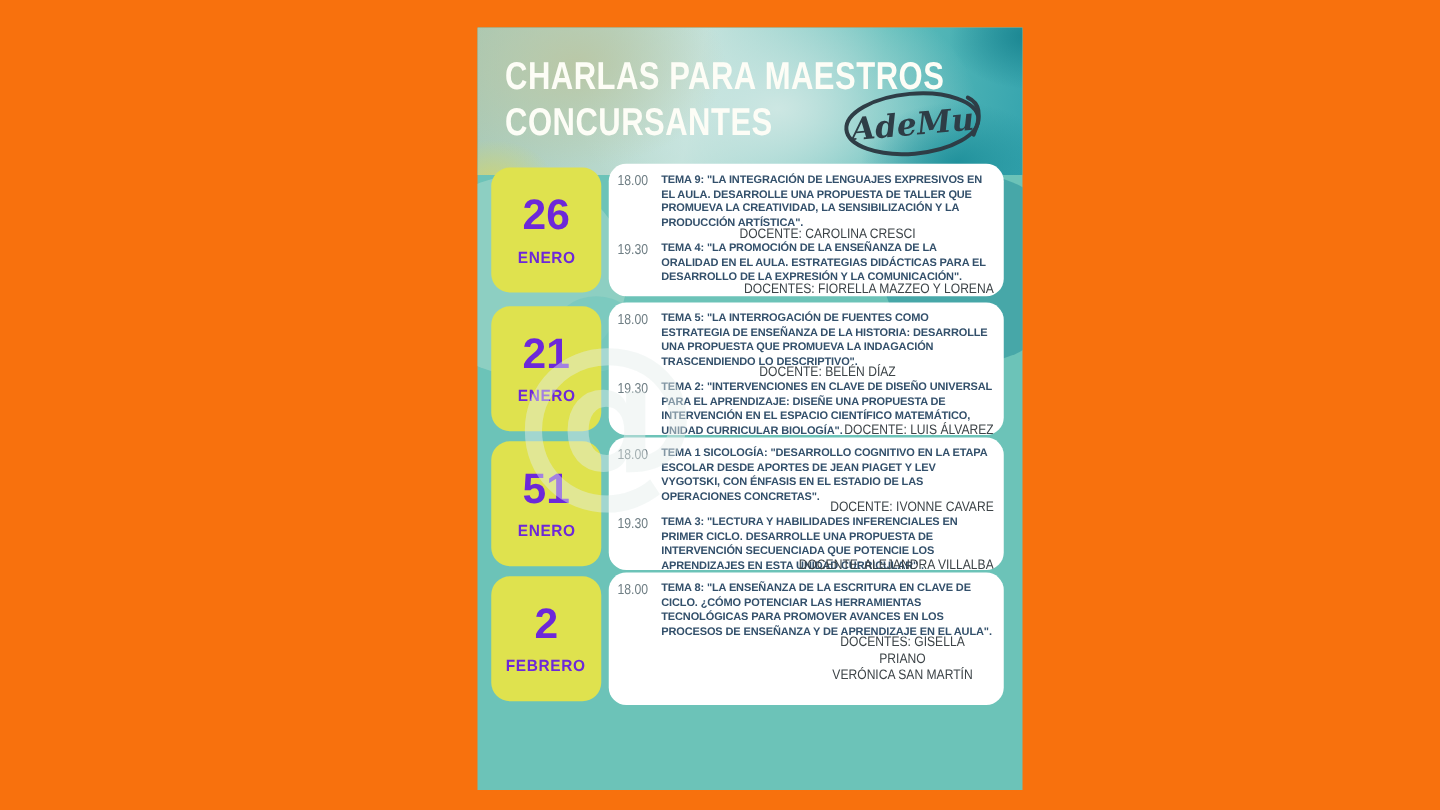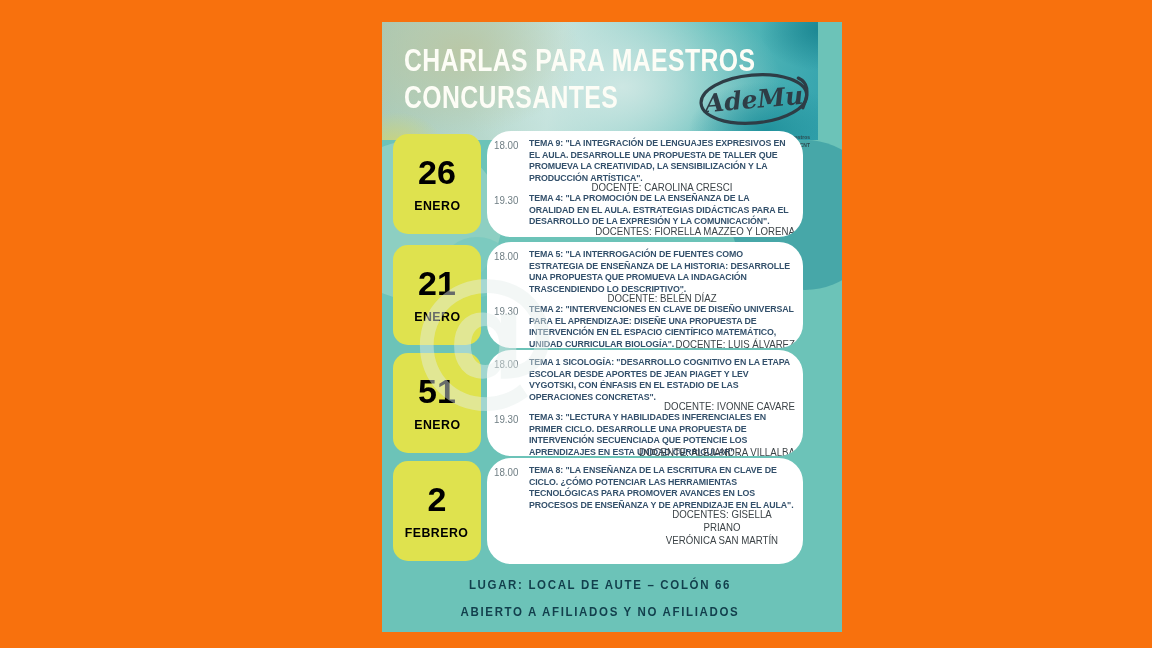--- a/index.html
+++ b/index.html
@@ -1,19 +1,19 @@
 <!DOCTYPE html>
 <html><head>
 <meta charset="utf-8">
 <style>
   html,body{margin:0;padding:0;width:1152px;height:648px;overflow:hidden;
     font-family:"Liberation Sans",sans-serif;}
   .bg{position:absolute;inset:0;background:#F8710D;}
   .poster{position:absolute;left:382px;top:22px;width:436px;height:610px;
-    background:#6CC3B8;overflow:hidden;padding-left:24px;}
+    background:#6CC3B8;overflow:hidden;}
   
   .header{position:absolute;left:0;top:0;width:436px;height:118px;z-index:1;
     background:
       radial-gradient(110px 70px at 88% 92%, rgba(26,140,152,.85), rgba(26,140,152,0) 70%),
       radial-gradient(90px 60px at 101% 6%, rgba(23,130,142,.9), rgba(23,130,142,0) 70%),
       radial-gradient(70px 50px at 3% 106%, rgba(210,214,104,.8), rgba(210,214,104,0) 70%),
       radial-gradient(160px 110px at 18% 25%, rgba(186,199,165,.95), rgba(186,199,165,0) 75%),
       radial-gradient(200px 130px at 55% 55%, rgba(208,232,228,.95), rgba(208,232,228,0) 80%),
       linear-gradient(100deg,#a9c8b4 0%,#bfe0d9 40%,#5fbdba 72%,#35a4ae 100%);}
   .blob1{position:absolute;right:-38px;top:118px;width:150px;height:150px;border-radius:50%;
@@ -28,25 +28,25 @@
   
   .logo{position:absolute;right:26px;top:48px;width:120px;z-index:2;text-align:center;}
   .logo svg{display:block;}
   .logo-sub{margin-top:2px;font-size:5px;line-height:6px;color:#2c4a50;text-align:right;
     padding-right:6px;font-weight:700;}
   
   .row{position:absolute;left:0;width:436px;height:106px;z-index:2;}
   .r0{top:109px}.r1{top:220px}.r2{top:328px}.r3{top:436px}
   .date{position:absolute;left:11px;top:3px;width:88px;height:100px;background:#DFE24E;
     border-radius:15px;display:flex;flex-direction:column;align-items:center;
-    justify-content:center;gap:10px;color:#000000;}
+    justify-content:center;gap:10px;color:#6d28d9;}
   .day{font-size:34px;font-weight:800;line-height:32px;}
   .month{font-size:13px;font-weight:700;letter-spacing:.5px;transform:scaleX(.95);}
   .card{position:absolute;left:105px;top:0;width:316px;height:106px;background:#fff;
-    border-radius:24px;padding:7px 8px 3px 7px;box-sizing:border-box;overflow:hidden;}
+    border-radius:14px;padding:7px 8px 3px 7px;box-sizing:border-box;overflow:hidden;}
   .session{display:flex;gap:5px;}
   .time{flex:0 0 30px;color:#6F7E84;font-size:11.5px;font-weight:400;
     transform:scaleX(.85);transform-origin:left top;padding-top:1px;}
   .tcol{flex:1;min-width:0;}
   .topic{color:#33506B;font-weight:700;font-size:8.8px;line-height:11.5px;letter-spacing:-.1px;}
   .doc{display:block;color:#3c4347;font-size:11px;line-height:12px;margin-top:-3px;
     transform:scaleX(.88);}
   .c{text-align:center;transform-origin:center;}
   .r{text-align:right;transform-origin:right center;}
   .pull{margin-top:-12px;}
@@ -172,18 +172,14 @@
           <div class="topic">TEMA 8: "LA ENSEÑANZA DE LA ESCRITURA EN CLAVE DE CICLO. ¿CÓMO POTENCIAR LAS HERRAMIENTAS TECNOLÓGICAS PARA PROMOVER AVANCES EN LOS PROCESOS DE ENSEÑANZA Y DE APRENDIZAJE EN EL AULA".</div>
           <span class="doc rc">DOCENTES: GISELLA PRIANO
 VERÓNICA SAN MARTÍN</span>
         </div>
       </div>
     </div>
   </div>
 
   <div class="mark">@</div>
 
-  <div class="footer">
-    <div class="fline f1">LUGAR: LOCAL DE AUTE – COLÓN 66</div>
-    <div class="fline f2">ABIERTO A AFILIADOS Y NO AFILIADOS</div>
-  </div>
 
 </div>
 
 </body></html>

